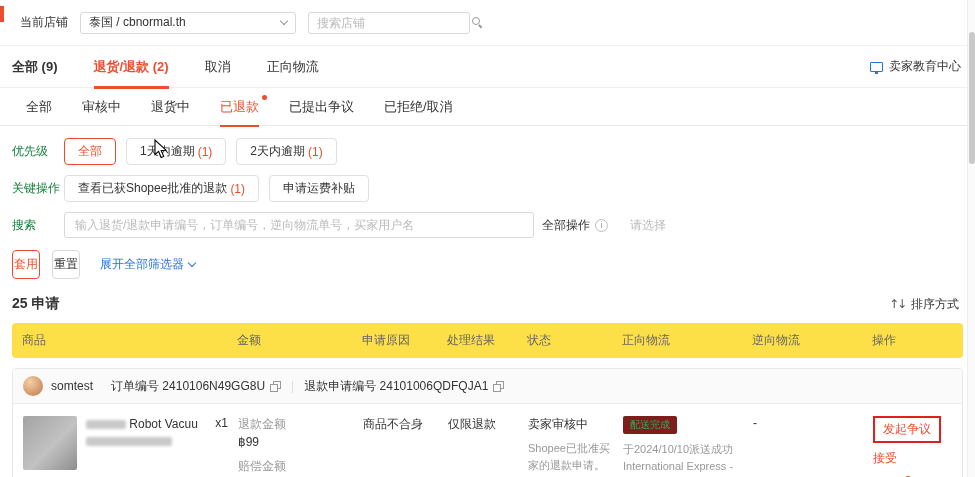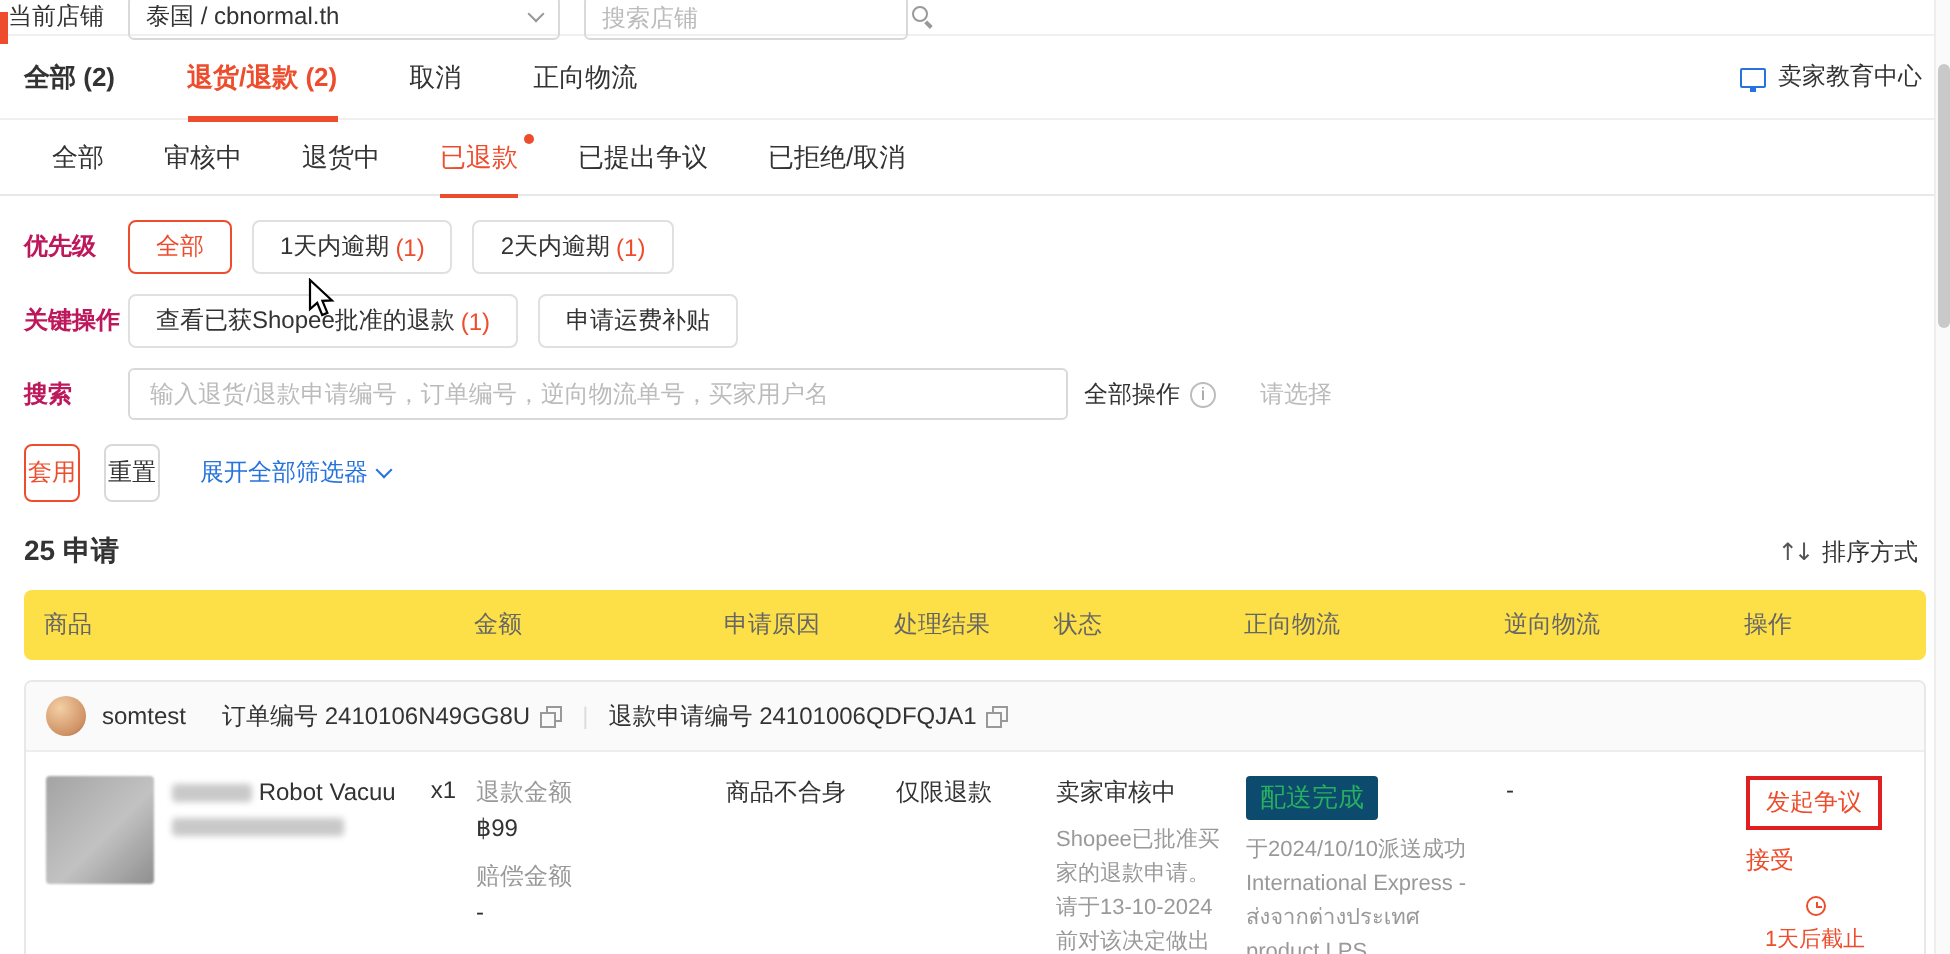--- a/index.html
+++ b/index.html
@@ -2,21 +2,21 @@
 <html><head>
 <meta charset="utf-8">
 <style>
   * { margin:0; padding:0; box-sizing:border-box; }
   html,body { width:975px; height:477px; }
   body {
     font-family:"Liberation Sans","DejaVu Sans",sans-serif;
     background:#fff; color:#333; position:relative; overflow:hidden; font-size:12px;
   }
   
-  .topbar { height:18px; display:flex; align-items:center; gap:12px; padding:0 10px 0 4px;
+  .topbar { height:46px; display:flex; align-items:center; gap:12px; padding:0 10px 0 20px;
             border-bottom:1px solid #f0f0f0; position:relative; }
   .topbar-sliver { position:absolute; left:0; top:6px; width:4px; height:16px; background:#ee4d2d; }
   .topbar-label { color:#333; }
   .store-select { width:216px; height:22px; border:1px solid #d9d9d9; border-radius:3px;
                   display:flex; align-items:center; justify-content:space-between; padding:0 8px; cursor:pointer; }
   .chev { width:6px; height:6px; border-right:1px solid #999; border-bottom:1px solid #999;
           transform:rotate(45deg); display:inline-block; margin-top:-3px; }
   .store-search { width:162px; height:22px; border:1px solid #d9d9d9; border-radius:3px;
                   display:flex; align-items:center; padding:0 8px; }
   .store-search input { border:none; outline:none; flex:1; font-size:12px; color:#000000;
@@ -41,21 +41,21 @@
   
   .sub-tabs { display:flex; gap:30px; height:38px; align-items:center; padding:0 26px;
               border-bottom:1px solid #e8e8e8; font-size:13px; }
   .sub-tab { height:38px; display:flex; align-items:center; position:relative; cursor:pointer; color:#333; white-space:nowrap; }
   .sub-tab.active { color:#ee4d2d; }
   .sub-tab.active::after { content:""; position:absolute; left:0; right:0; bottom:-1px; height:2px; background:#ee4d2d; }
   .red-dot { position:absolute; right:-8px; top:7px; width:5px; height:5px; border-radius:50%; background:#ee4d2d; }
   
   .filters { padding:12px 12px 0 12px; }
   .f-row { display:flex; align-items:center; margin-bottom:10px; }
-  .f-label { width:52px; color:#be185d; flex:none;font-weight:bold; }
+  .f-label { width:52px; color:#15803d; flex:none; }
   .pill { border:1px solid #e0e0e0; border-radius:4px; padding:4px 13px; margin-right:10px;
           display:inline-flex; gap:3px; align-items:center; background:#fff; cursor:pointer; color:#333; white-space:nowrap; }
   .pill .count { color:#ee4d2d; }
   .pill.active { border-color:#ee4d2d; color:#ee4d2d; }
   .search-row { display:flex; align-items:center; margin-bottom:12px; }
   .big-search { width:470px; height:26px; border:1px solid #d9d9d9; border-radius:3px;
                 padding:0 10px; font-size:12px; color:#333; outline:none; font-family:inherit; }
   .big-search::placeholder { color:#bbb; }
   .op-label { margin-left:8px; display:flex; align-items:center; gap:5px; color:#333; }
   .info-icon { width:13px; height:13px; border:1px solid #bdbdbd; border-radius:50%; color:#999;
@@ -96,21 +96,21 @@
   .prod-info { flex:1; min-width:0; }
   .blur-bar { display:inline-block; height:9px; background:#c9c9c9; border-radius:2px;
               filter:blur(1.6px); vertical-align:middle; }
   .p-name { color:#333; line-height:1.45; }
   .qty { color:#333; flex:none; margin-left:2px; }
   .amt-label { color:#999; margin-bottom:2px; }
   .amt-val { color:#333; margin-bottom:9px; }
   .cell-text { color:#333; }
   .status-title { color:#333; margin-bottom:7px; }
   .muted-desc { color:#999; font-size:11px; line-height:1.55; word-break:break-word; }
-  .green-badge { display:inline-block; background:#0c4a6e; color:#27ae60; font-size:13px;
+  .green-badge { display:inline-block; background:#7f1d1d; color:#27ae60; font-size:10px;
                  padding:2px 7px; border-radius:2px; margin-bottom:7px; }
   .action-cell .dispute-wrap { display:inline-block; border:2px solid #e02020; padding:3px 8px; }
   .action-link { color:#ee4d2d; cursor:pointer; display:inline-block; }
   .accept-link { display:block; margin-top:7px; }
   .deadline { margin-top:9px; color:#ee4d2d; font-size:11px; display:flex; align-items:center; gap:4px;flex-direction:column; }
   .clock-icon { width:10px; height:10px; border:1px solid #ee4d2d; border-radius:50%; position:relative; flex:none; }
   .clock-icon::after { content:""; position:absolute; left:4px; top:2px; width:1px; height:3px; background:#ee4d2d; }
   .clock-icon::before { content:""; position:absolute; left:4px; top:4px; width:3px; height:1px; background:#ee4d2d; }
   
   .scrollbar { position:absolute; right:0; top:0; width:8px; height:477px; background:#fafafa; border-left:1px solid #eee; }
@@ -128,21 +128,21 @@
     <span>泰国 / cbnormal.th</span>
     <span class="chev"></span>
   </div>
   <div class="store-search">
     <input type="text" placeholder="搜索店铺" style="">
     <span class="search-icon"></span>
   </div>
 </div>
 
 <div class="main-tabs">
-  <div class="main-tab bold">全部 (2)</div>
+  <div class="main-tab bold">全部 (9)</div>
   <div class="main-tab active">退货/退款 (2)</div>
   <div class="main-tab">取消</div>
   <div class="main-tab">正向物流</div>
   <div class="education">
     <span class="edu-icon"></span>
     <span>卖家教育中心</span>
   </div>
 </div>
 
 <div class="sub-tabs">

